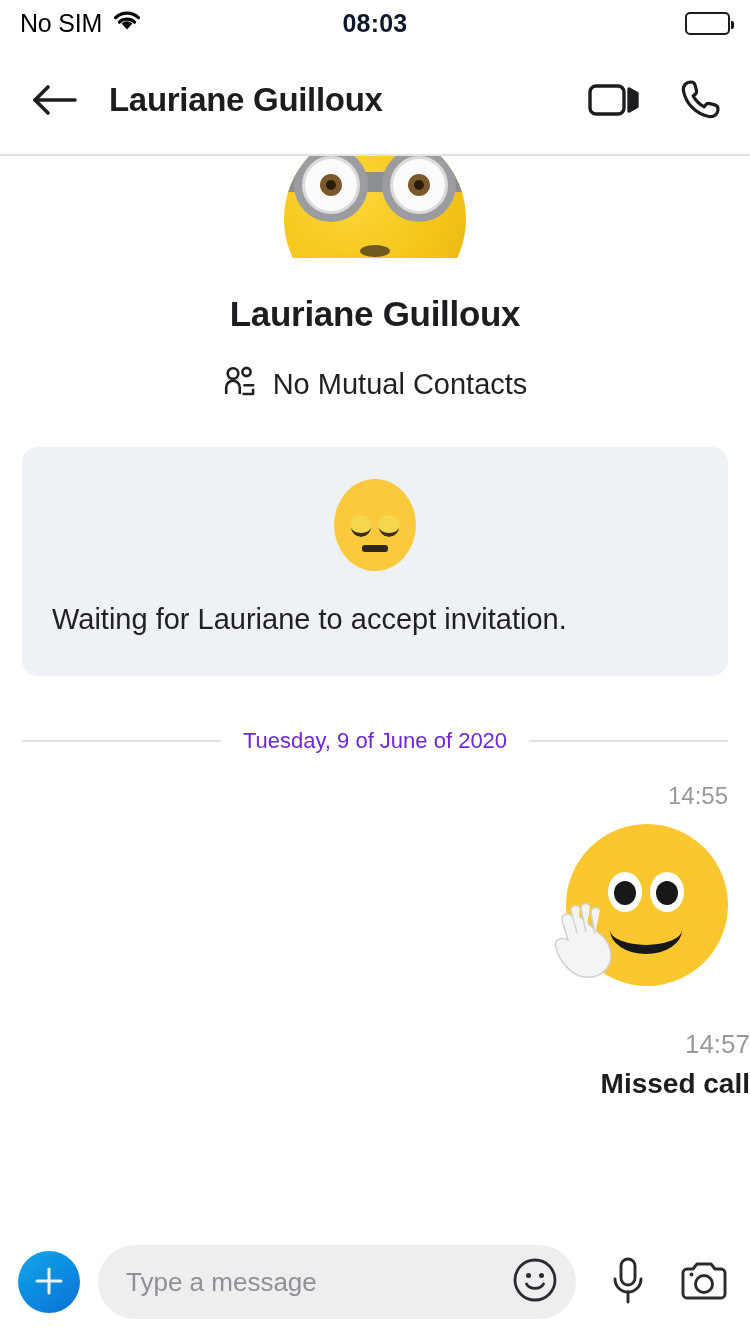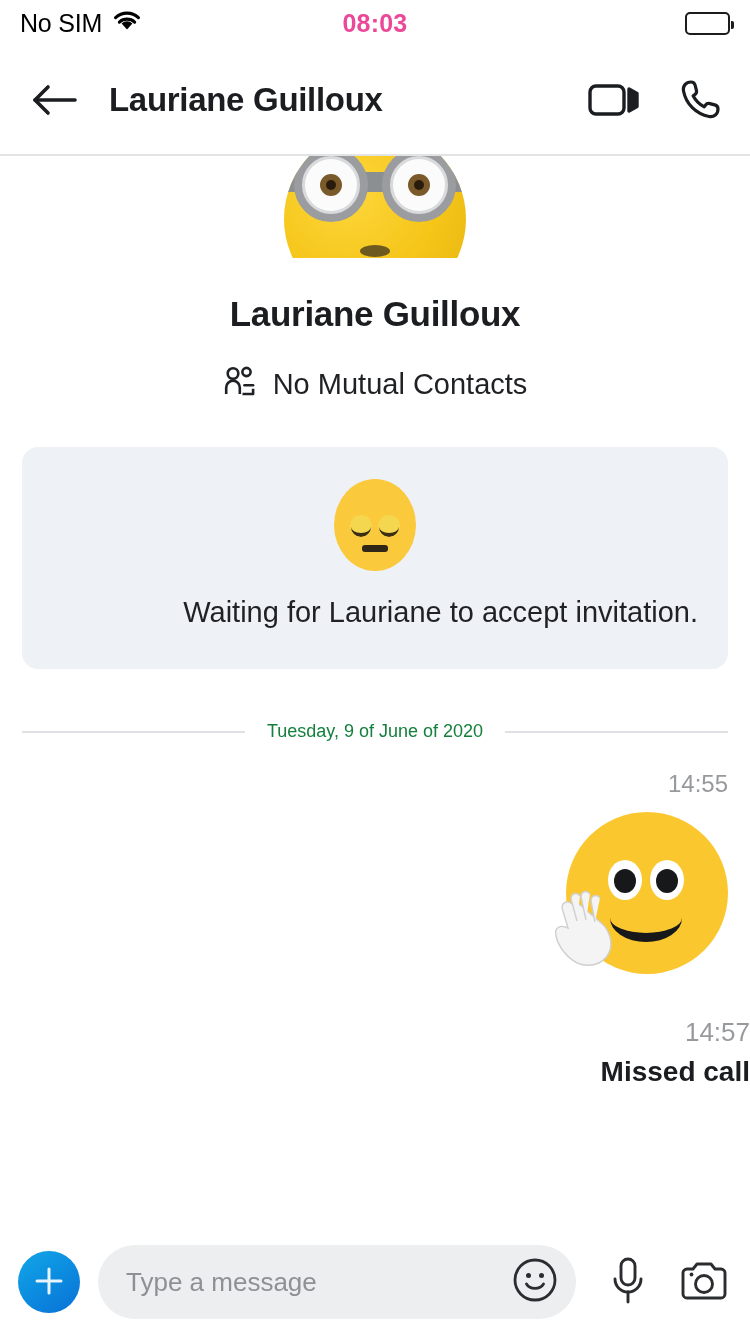--- a/index.html
+++ b/index.html
@@ -45,21 +45,21 @@
     letter-spacing: -0.2px;
     color: #000;
   }
   .status-time {
     position: absolute;
     left: 0; right: 0;
     text-align: center;
     font-size: 25px;
     font-weight: 700;
     letter-spacing: 0.2px;
-    color: #ec4899;
+    color: #0f172a;
   }
   .status-right {
     margin-left: auto;
     display: flex;
     align-items: center;
   }
   .battery {
     width: 45px;
     height: 23px;
     border: 2.5px solid #1c1c1e;
@@ -258,42 +258,42 @@
   .we-mouth {
     position: absolute;
     left: 50%;
     top: 66px;
     transform: translateX(-50%);
     width: 26px; height: 7px;
     border-radius: 3px;
     background: #312716;
   }
   .waiting-text {
-    margin-top: 23px;
-    text-align: right;
+    margin-top: 30px;
+    text-align: left;
     font-size: 29px;
     line-height: 1.28;
     color: #1f2124;
   }
 
   
   .date-divider {
     display: flex;
     align-items: center;
     gap: 22px;
     margin: 52px 22px 0 22px;
   }
   .date-divider .rule {
     flex: 1 1 auto;
     height: 2px;
     background: #dfe1e4;
   }
   .date-divider .date-label {
-    font-size: 18px;
-    color: #15803d;
+    font-size: 22px;
+    color: #6d28d9;
     white-space: nowrap;
   }
 
   
   .msg-out {
     margin-top: 28px;
     padding-right: 22px;
     display: flex;
     flex-direction: column;
     align-items: flex-end;

